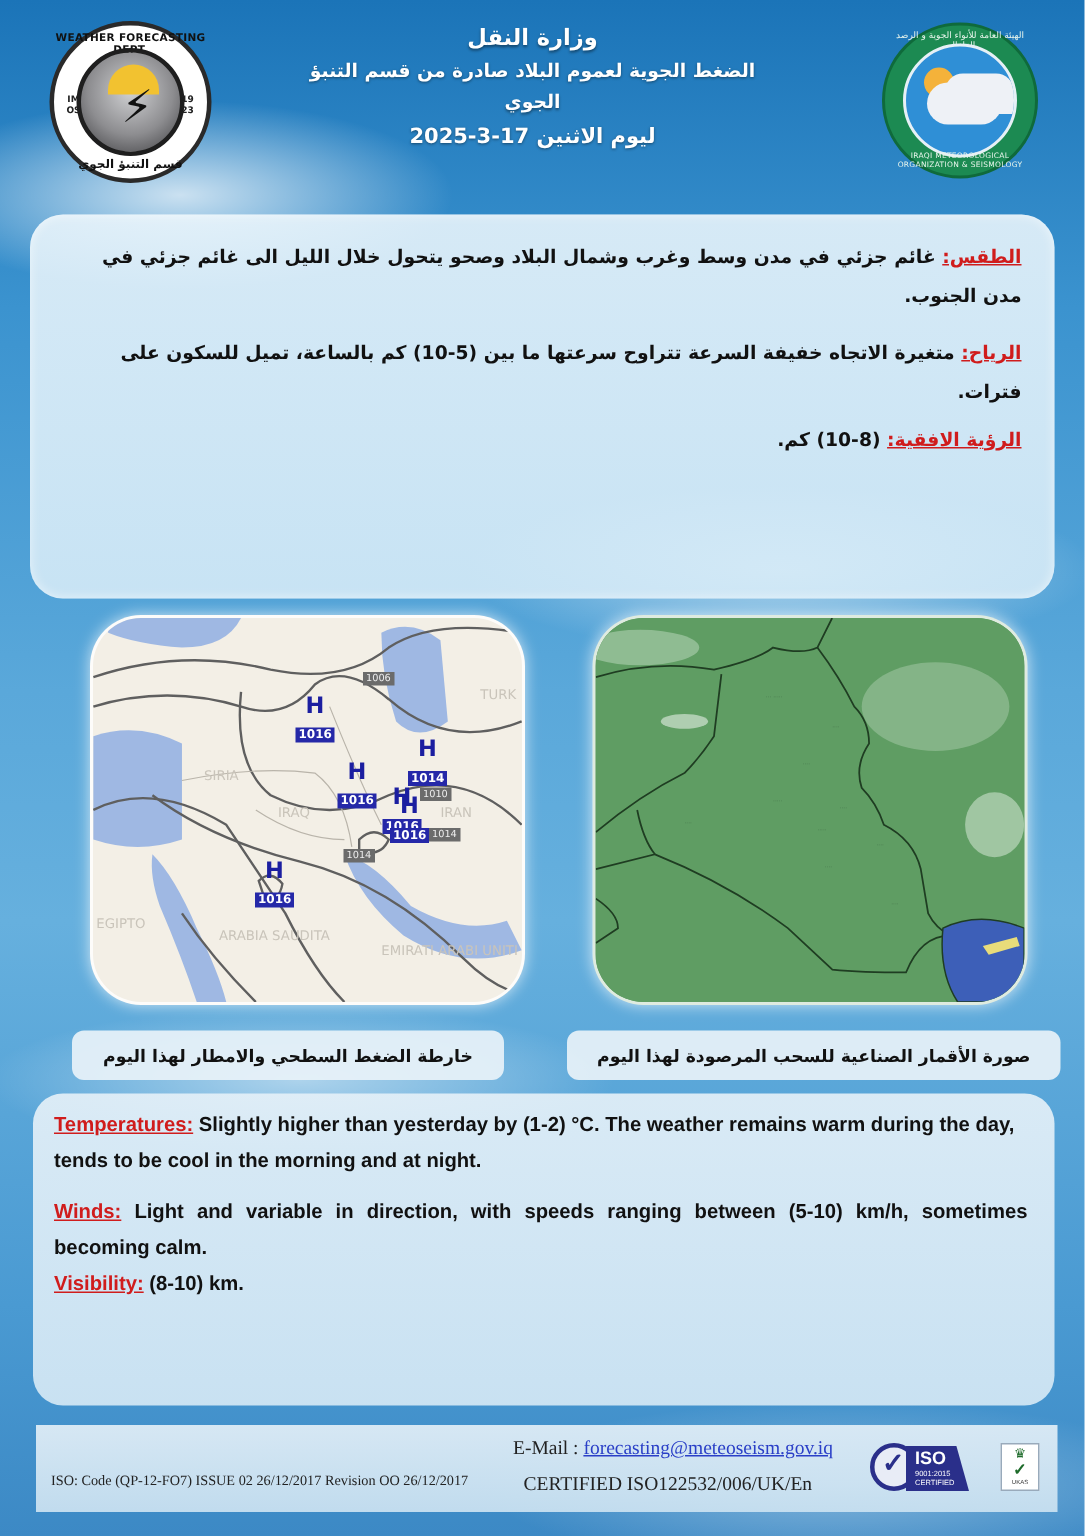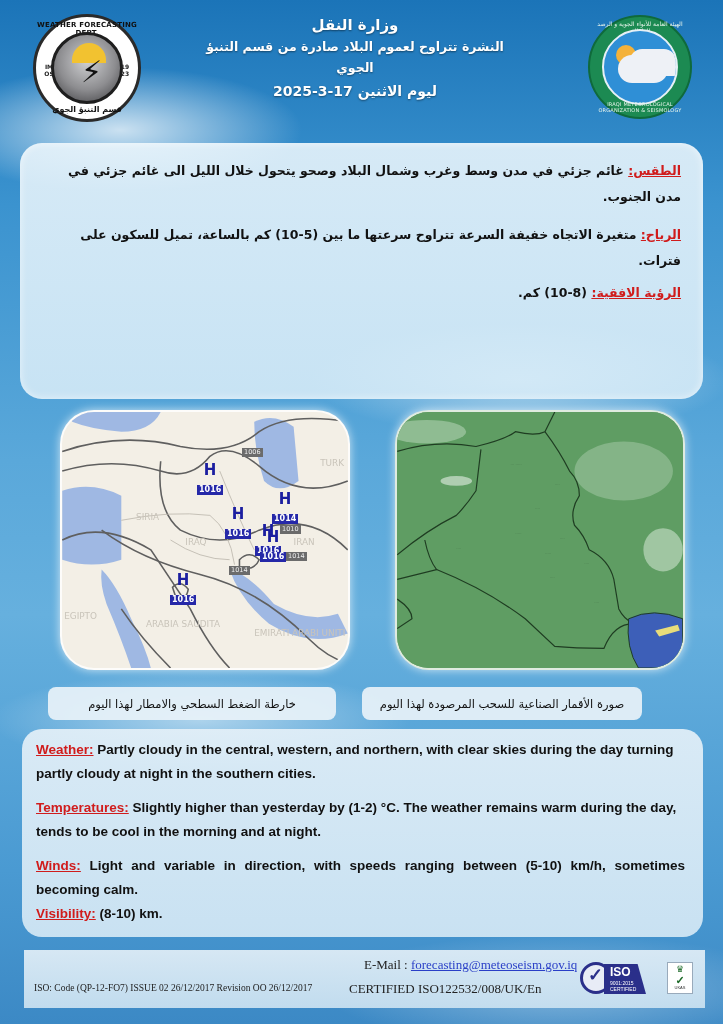--- a/index.html
+++ b/index.html
@@ -105,25 +105,25 @@
   .map-frame svg { position: absolute; left: 0; top: 0; width: 100%; height: 100%; }
 
   .h-marker { position: absolute; width: 26px; text-align: center; }
   .h-marker .h { display: block; color: #1b1ea0; font-weight: bold; font-size: 15px; line-height: 14px; }
   .h-marker .v { display: inline-block; background: #2528a8; color: #fff; font-size: 8px; padding: 0 2px; line-height: 10px; font-weight: bold; }
   .iso-tag { position: absolute; background: #6b6b6b; color: #eee; font-size: 6.5px; padding: 0 2px; line-height: 9px; }
 
   .caption {
     position: absolute; top: 687px; height: 33px; border-radius: 8px;
     background: rgba(232,242,249,0.92); direction: rtl;
-    font-size: 11.5px; font-weight: normal; color: #111;
+    font-size: 11.5px; font-weight: bold; color: #111;
     display: flex; align-items: center; justify-content: center;
   }
   .caption-pressure { left: 48px; width: 288px; }
-  .caption-satellite { left: 362px; width: 280px; }
+  .caption-satellite { left: 378px; width: 329px; }
 
   
   .panel-en {
     position: absolute; left: 22px; top: 729px; width: 681px; height: 208px;
     border-radius: 20px;
     background: linear-gradient(180deg, rgba(228,240,248,0.92) 0%, rgba(212,232,245,0.92) 100%);
     padding: 9px 18px 8px 14px; color: #111;
     font-family: "Liberation Sans", sans-serif;
   }
   .panel-en p { font-size: 13.5px; font-weight: bold; line-height: 24px; }
@@ -131,21 +131,21 @@
   .panel-en .justify { text-align: justify; }
 
   
   .footer {
     position: absolute; left: 24px; top: 950px; width: 681px; height: 58px;
     background: linear-gradient(180deg, rgba(222,236,246,0.95), rgba(200,224,240,0.95));
     font-family: "Liberation Serif", serif; color: #222;
   }
   .footer .mob { position: absolute; left: 10px; top: 7px; font-size: 13px; }
   .footer .iso-code { position: absolute; left: 10px; top: 33px; font-size: 9.5px; }
-  .footer .email-lbl { position: absolute; left: 340px; top: 7px; font-size: 13px; }
+  .footer .email-lbl { position: absolute; left: 318px; top: 7px; font-size: 13px; }
   .footer .email { color: #2a3fc7; text-decoration: underline; }
   .footer .cert { position: absolute; left: 325px; top: 31px; font-size: 13px; }
   .footer .iso-badge {
     position: absolute; left: 556px; top: 8px; width: 66px; height: 38px;
   }
   .iso-badge .circle {
     position: absolute; left: 0; top: 4px; width: 32px; height: 32px; border-radius: 50%;
     border: 3px solid #2a2f8a; background: #e8ecf6;
   }
   .iso-badge .check { position: absolute; left: 8px; top: 6px; color: #2a2f8a; font-size: 18px; font-weight: bold; }
@@ -174,21 +174,21 @@
     <div class="inner">
       <div class="sun"></div>
       <div class="bolt">⚡</div>
     </div>
     <span class="side-r">19 23</span>
     <span class="ring-text-bottom">قسم التنبؤ الجوي</span>
   </div>
 
   <div class="title-block">
     <div class="t1">وزارة النقل</div>
-    <div class="t3">النشرة تتراوح لعموم البلاد صادرة من قسم التنبؤ الجوي</div>
+    <div class="t3">الضغط الجوية لعموم البلاد صادرة من قسم التنبؤ الجوي</div>
     <div class="t4">ليوم الاثنين 17-3-2025</div>
   </div>
 
   <div class="logo-right">
     <span class="ring-text">الهيئة العامة للأنواء الجوية و الرصد الزلزالي</span>
     <div class="inner">
       <div class="sun"></div>
       <div class="cloud"></div>
     </div>
     <span class="ring-text-bottom">IRAQI METEOROLOGICAL ORGANIZATION &amp; SEISMOLOGY</span>
@@ -297,39 +297,36 @@
       <text x="200" y="195">····</text>
     </g>
   </svg>
 </div>
 
 <div class="caption caption-pressure">خارطة الضغط السطحي والامطار لهذا اليوم</div>
 <div class="caption caption-satellite">صورة الأقمار الصناعية للسحب المرصودة لهذا اليوم</div>
 
 <div class="panel-en">
   <p class="gap">
-    <span class="lbl">Weather:</span><span> Partly cloudy in the central, western, and northern, with clear skies during the day turning partly cloudy at night in the southern cities.</span>
-  </p>
-  <p class="gap">
     <span class="lbl">Temperatures:</span><span> Slightly higher than yesterday by (1-2) °C. The weather remains warm during the day, tends to be cool in the morning and at night.</span>
   </p>
   <p class="justify">
     <span class="lbl">Winds:</span><span> Light and variable in direction, with speeds ranging between (5-10) km/h, sometimes becoming calm.</span>
   </p>
   <p>
     <span class="lbl">Visibility:</span><span> (8-10) km.</span>
   </p>
 </div>
 
 <div class="footer">
   <div class="iso-code">ISO: Code (QP-12-FO7)   ISSUE 02   26/12/2017 Revision   OO   26/12/2017</div>
   <div class="email-lbl">
     <span>E-Mail : </span><a class="email">forecasting@meteoseism.gov.iq</a>
   </div>
-  <div class="cert">CERTIFIED ISO122532/008/UK/En</div>
+  <div class="cert">CERTIFIED ISO122532/006/UK/En</div>
   <div class="iso-badge">
     <div class="circle"></div>
     <span class="check">✓</span>
     <div class="plate">
       <span class="big">ISO</span>
       <span class="small">9001:2015 CERTIFIED</span>
     </div>
   </div>
   <div class="ukas">
     <span class="crown">♛</span>

